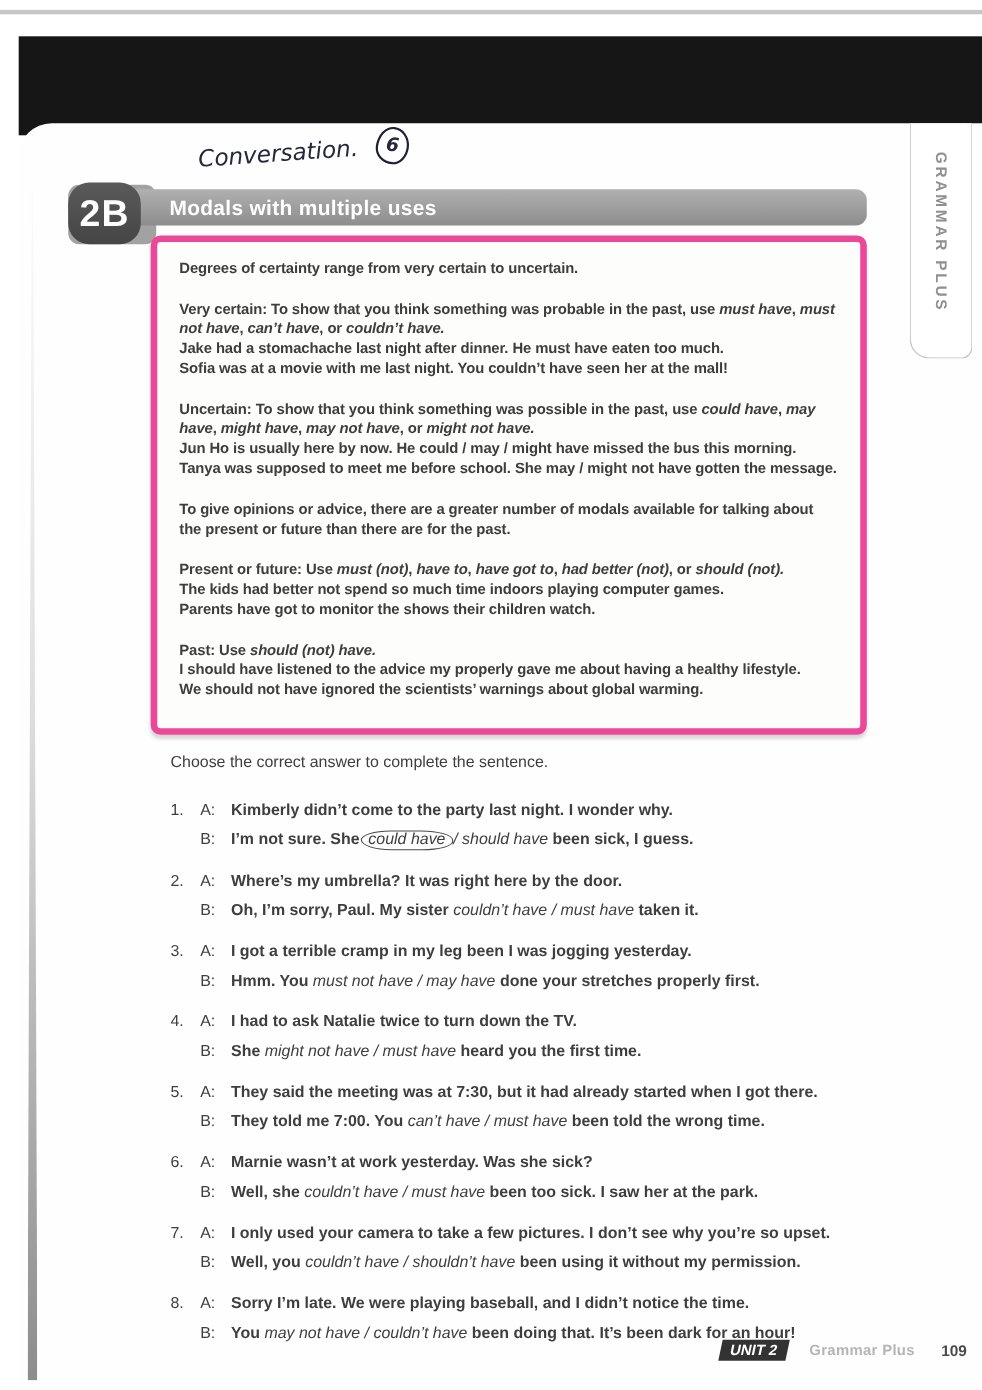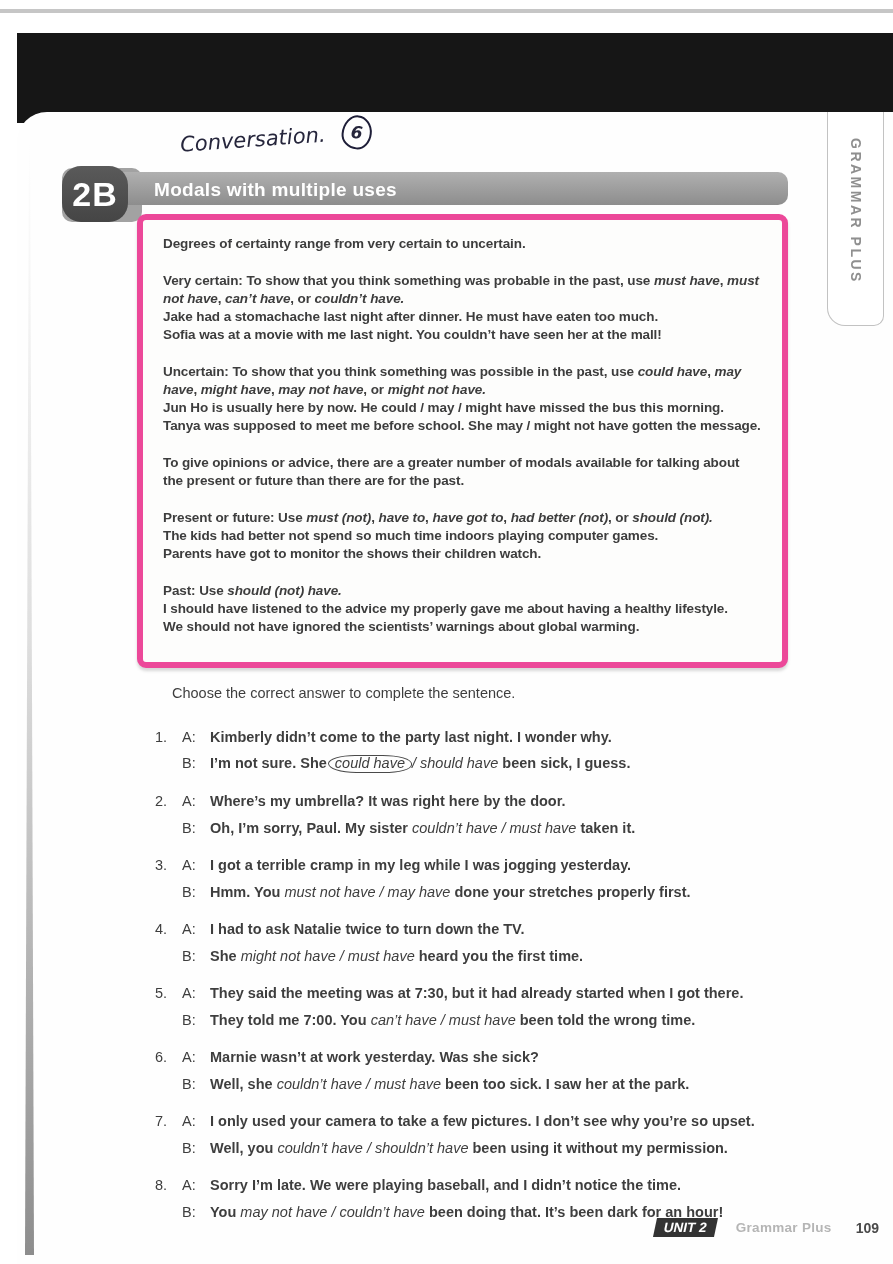--- a/index.html
+++ b/index.html
@@ -69,21 +69,21 @@
   .seg-i{font-style:italic}
   .seg-bi{font-weight:700;font-style:italic}
   .seg-ic{
     font-style:italic;display:inline-block;
     border:1.6px solid #4a4a4a;
     border-radius:48% 52% 50% 50%/70% 72% 66% 78%;
     padding:0 6px 1px 6px;margin:0 0 0 1px;line-height:1.05;
   }
   
   .exercise{position:absolute;left:155px;top:684px;width:670px;color:#3e3e3e;font-size:14.5px;line-height:18.5px}
-  .instruction{margin:0 0 25px 17px}
+  .instruction{margin:0 0 25px 0}
   .ex-item{display:grid;grid-template-columns:27px 28px 1fr;row-gap:8px;margin-bottom:19px}
   .ex-num,.ex-speaker{white-space:nowrap}
   
   .footer{position:absolute;left:655px;top:1218px;display:flex;align-items:center}
   .footer-badge{background:#333333;color:#ffffff;font-weight:700;font-size:13.5px;padding:2px 9px;transform:skewX(-12deg)}
   .footer-title{color:#b5b5b5;font-weight:700;font-size:13.5px;margin-left:20px;letter-spacing:.3px}
   .footer-page{color:#4a4a4a;font-weight:700;font-size:14px;margin-left:24px}
 </style>
 </head>
 <body>
@@ -154,21 +154,21 @@
     <span class="ex-speaker">A:</span>
     <span class="ex-text"><span class="seg-n">Where’s my umbrella? It was right here by the door.</span></span>
     <span></span>
     <span class="ex-speaker">B:</span>
     <span class="ex-text"><span class="seg-n">Oh, I’m sorry, Paul. My sister </span><span class="seg-i">couldn’t have / must have</span><span class="seg-n"> taken it.</span></span>
   </div>
 
   <div class="ex-item">
     <span class="ex-num">3.</span>
     <span class="ex-speaker">A:</span>
-    <span class="ex-text"><span class="seg-n">I got a terrible cramp in my leg while I was jogging yesterday.</span></span>
+    <span class="ex-text"><span class="seg-n">I got a terrible cramp in my leg been I was jogging yesterday.</span></span>
     <span></span>
     <span class="ex-speaker">B:</span>
     <span class="ex-text"><span class="seg-n">Hmm. You </span><span class="seg-i">must not have / may have</span><span class="seg-n"> done your stretches properly first.</span></span>
   </div>
 
   <div class="ex-item">
     <span class="ex-num">4.</span>
     <span class="ex-speaker">A:</span>
     <span class="ex-text"><span class="seg-n">I had to ask Natalie twice to turn down the TV.</span></span>
     <span></span>

